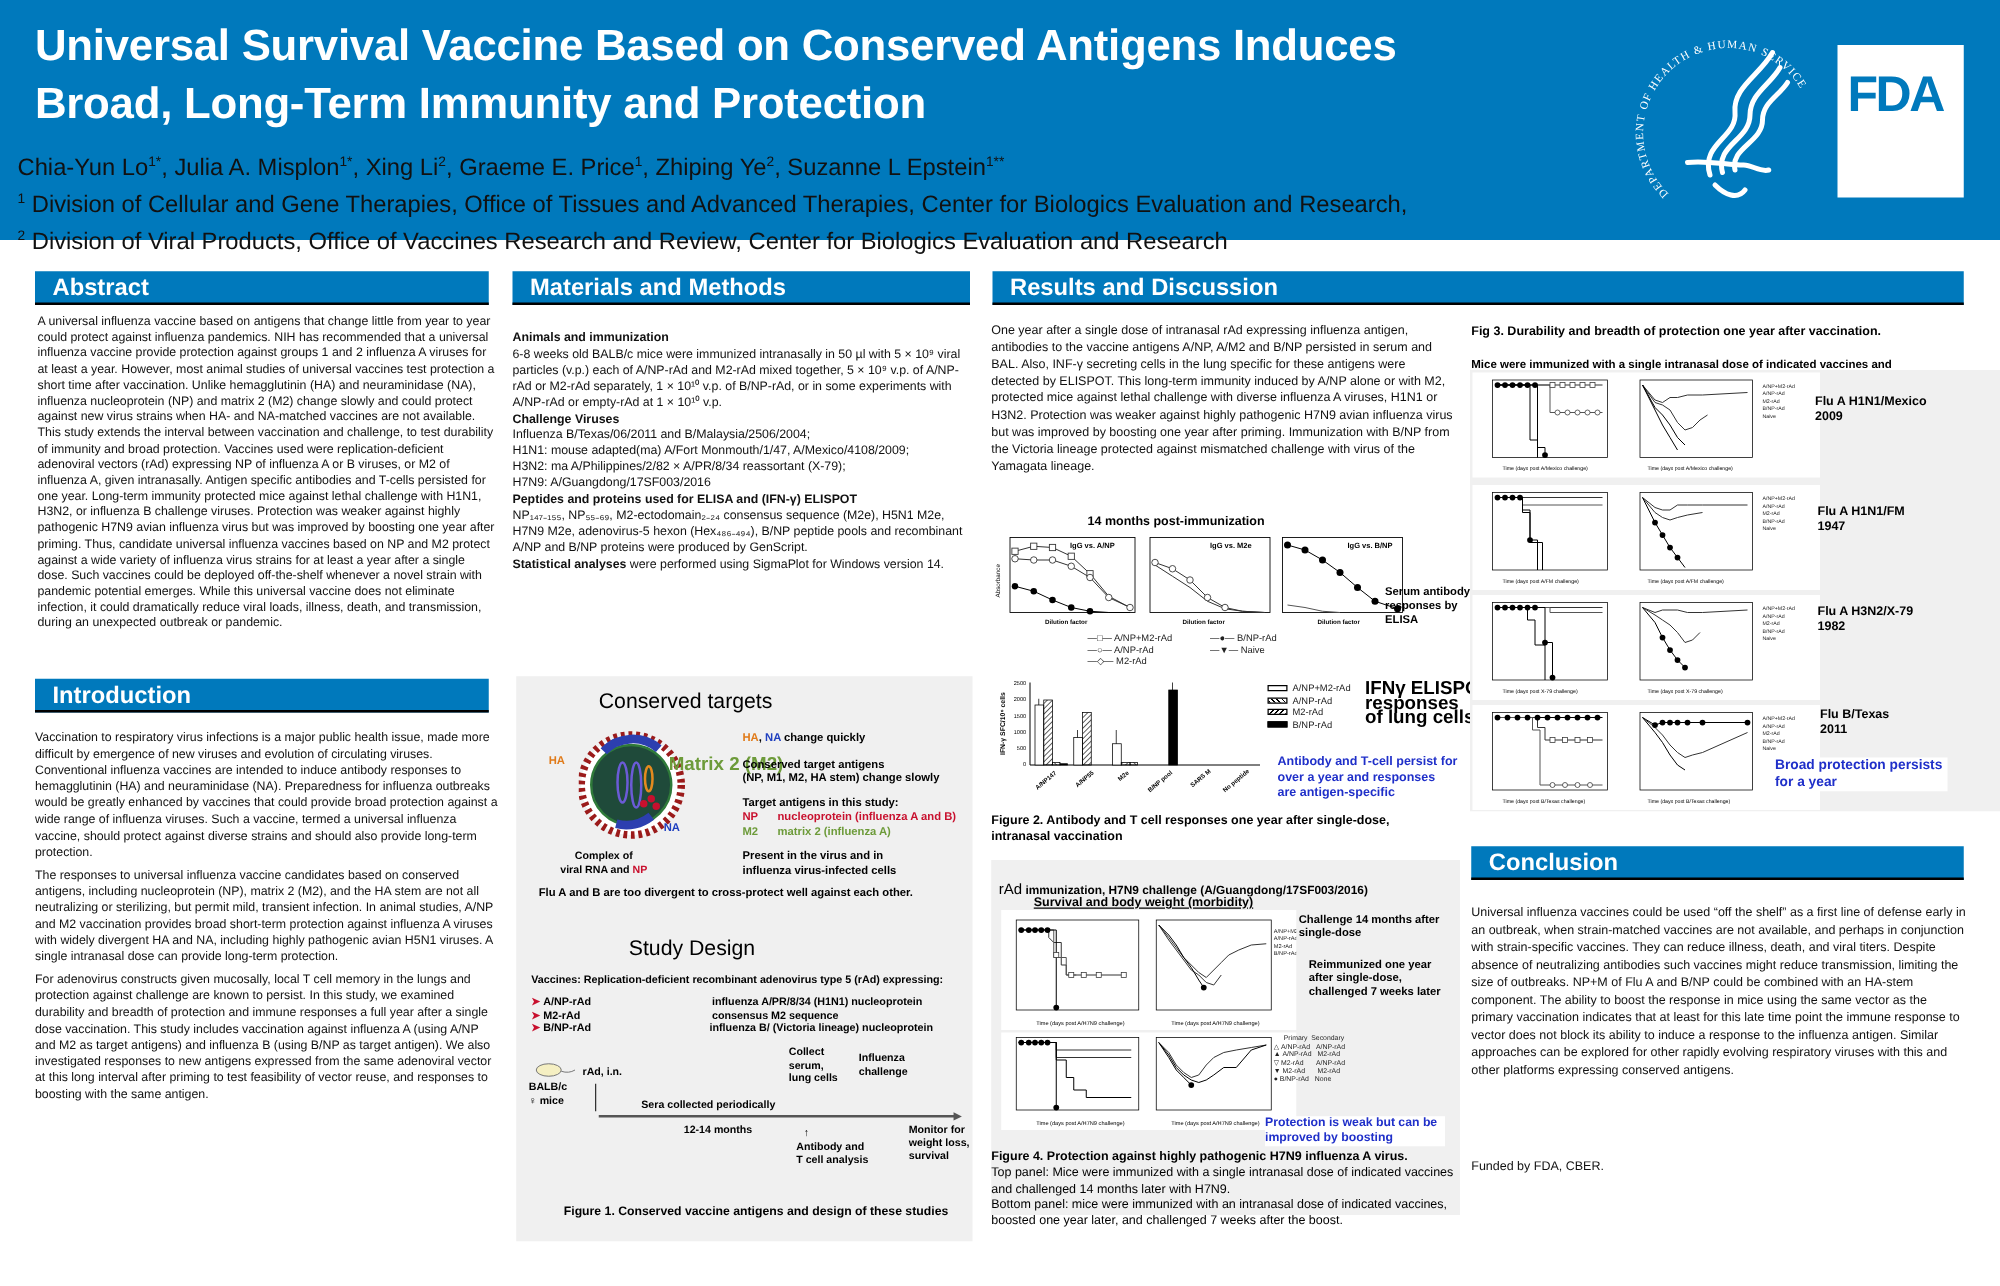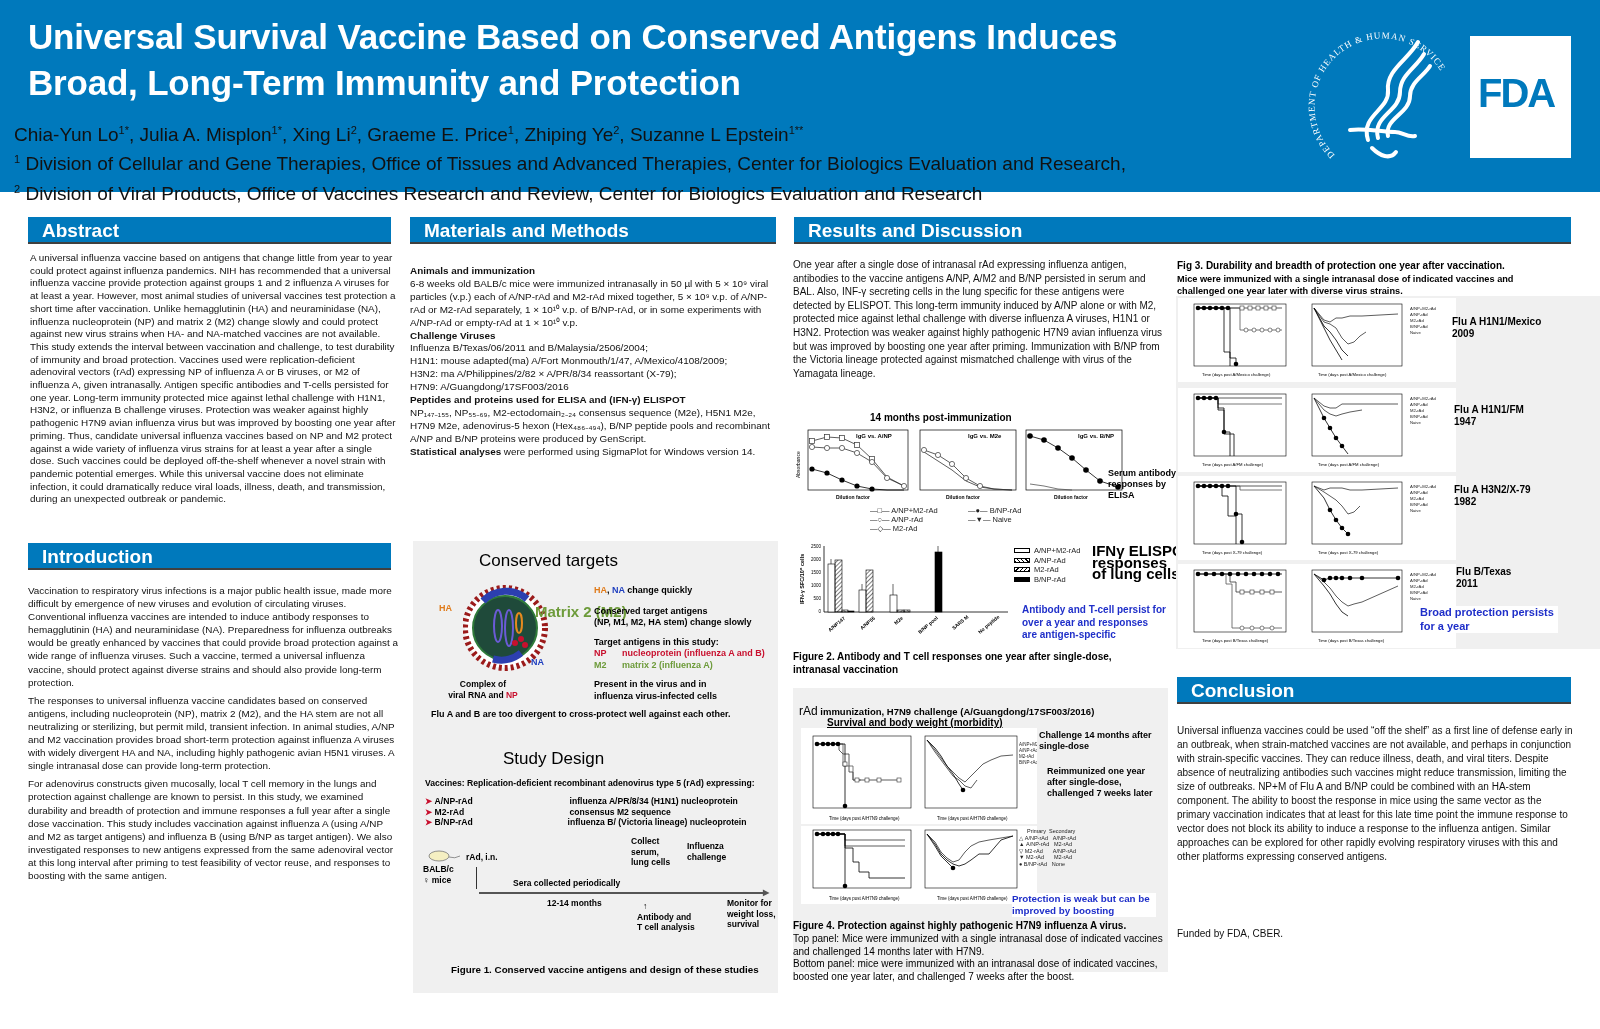--- a/index.html
+++ b/index.html
@@ -4,23 +4,23 @@
 <style>
   * { box-sizing: border-box; margin: 0; padding: 0; }
   body { width: 1600px; height: 1029px; background: #ffffff; font-family: "Liberation Sans", sans-serif; color: #000; position: relative; overflow: hidden; }
   .banner { position: absolute; left: 0; top: 0; width: 1600px; height: 192px; background: #0079bc; }
   .title { position: absolute; left: 28px; top: 14px; color: #fff; font-weight: bold; font-size: 35px; line-height: 46px; letter-spacing: -0.2px; }
   .authors { position: absolute; left: 14px; top: 118px; color: #111; font-size: 19px; line-height: 25px; }
   .authors sup { font-size: 11px; }
   .aff-line { display: block; }
   .hhs { position: absolute; left: 1290px; top: 20px; width: 160px; height: 150px; }
   .fda-box { position: absolute; left: 1470px; top: 36px; width: 101px; height: 122px; background: #fff; }
-  .fda-text { position: absolute; left: 8px; top: 18px; font-weight: bold; font-size: 40px; color: #0079bc; letter-spacing: -2px; font-family: "Liberation Sans", sans-serif; margin-top: 17px; }
-
-  .sec-head { position: absolute; height: 27px; background: #0079bc; color: #fff; font-weight: bold; font-size: 19px; line-height: 27px; padding-left: 14px; border-bottom: 2px solid #404040; }
+  .fda-text { position: absolute; left: 8px; top: 18px; font-weight: bold; font-size: 40px; color: #0079bc; letter-spacing: -2px; font-family: "Liberation Sans", sans-serif; }
+
+  .sec-head { position: absolute; height: 27px; background: #0079bc; color: #fff; font-weight: bold; font-size: 19px; line-height: 27px; padding-left: 14px; border-bottom: 2px solid #000000; }
   .body-text { position: absolute; font-size: 10.2px; line-height: 13.4px; color: #111; }
   .body-text p { margin-bottom: 5px; }
   .b { font-weight: bold; }
   .panel { position: absolute; background: #f0f0f0; }
   .fig-cap { position: absolute; font-size: 10.3px; line-height: 13px; }
   .blue-note { color: #1f2fc9; font-weight: bold; font-size: 11px; line-height: 14px; }
   .plot { position: absolute; background: #fff; border: 1px solid #ddd; }
   .lbl { position: absolute; font-size: 10px; font-weight: bold; line-height: 12px; }
   svg { display: block; }
 </style>
@@ -398,21 +398,21 @@
   <div>improved by boosting</div>
 </div>
 <div class="fig-cap" style="left:793px; top:920px; width:376px; font-size:10px; line-height:12.8px;">
   <div class="b">Figure 4. Protection against highly pathogenic H7N9 influenza A virus.</div>
   <div>Top panel: Mice were immunized with a single intranasal dose of indicated vaccines and challenged 14 months later with H7N9.</div>
   <div>Bottom panel: mice were immunized with an intranasal dose of indicated vaccines, boosted one year later, and challenged 7 weeks after the boost.</div>
 </div>
 
 <div class="fig-cap b" style="left:1177px; top:260px; width:400px; font-size:10px; line-height:12.5px;">
   <div>Fig 3. Durability and breadth of protection one year after vaccination.</div>
-  <div style="font-size:9.2px;">Mice were immunized with a single intranasal dose of indicated vaccines and</div>
+  <div style="font-size:9.2px;margin-top:12px;">Mice were immunized with a single intranasal dose of indicated vaccines and</div>
   <div style="font-size:9.2px;">challenged one year later with diverse virus strains.</div>
 </div>
 <div class="panel" style="left:1176px; top:296px; width:424px; height:353px;">
 
   <div style="position:absolute; left:2px; top:2px; width:278px; height:84px; background:#fff;">
     <svg width="278" height="84" viewBox="0 0 278 84" font-family="Liberation Sans, sans-serif">
       <rect x="16" y="6" width="92" height="62" fill="none" stroke="#000" stroke-width="0.6"></rect>
       <polyline points="18,10 104,10" fill="none" stroke="#333" stroke-width="0.8"></polyline>
       <polyline points="18,10 62,10 62,32 104,32" fill="none" stroke="#555" stroke-width="0.8"></polyline>
       <polyline points="18,10 52,10 52,60 58,60 58,68" fill="none" stroke="#000" stroke-width="0.8"></polyline>

